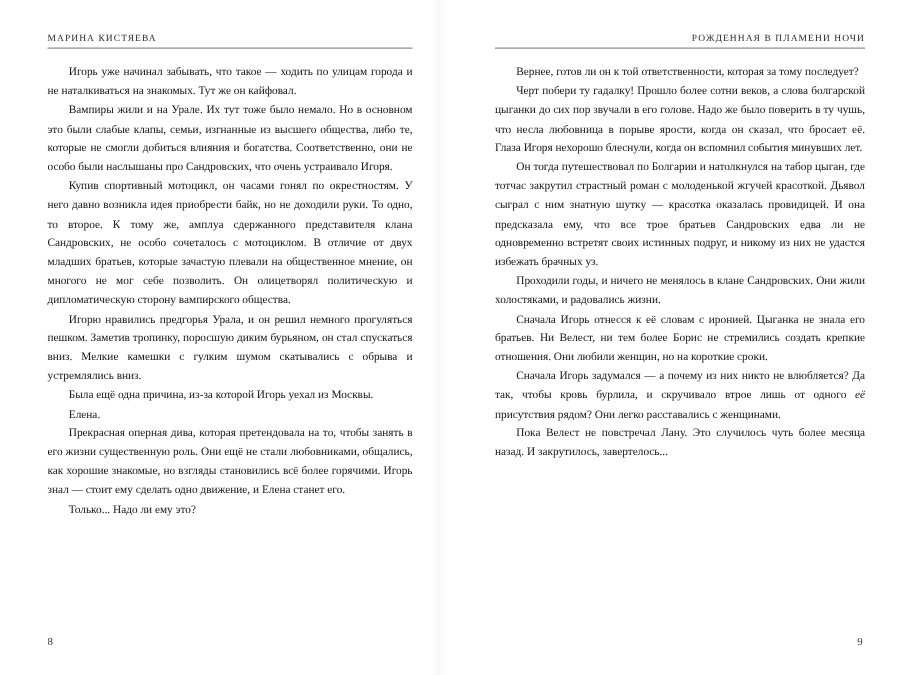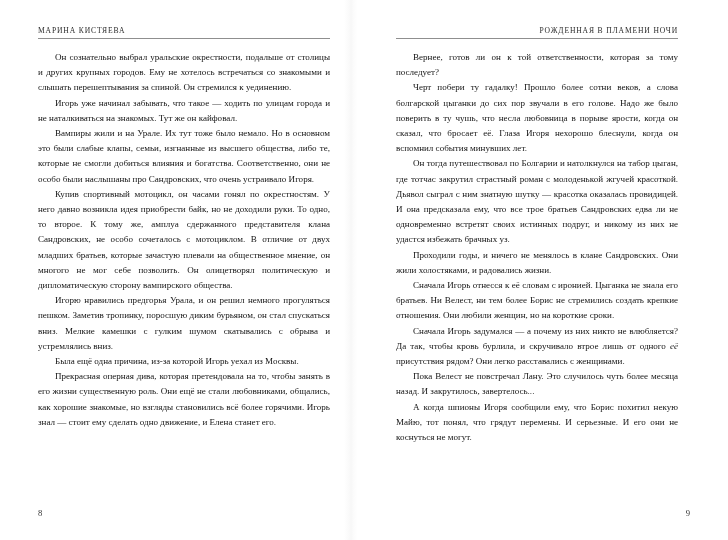--- a/index.html
+++ b/index.html
@@ -46,21 +46,21 @@
     padding: 0;
     background: #ffffff;
   }
 
   .page-inner {
     position: absolute;
     top: 26px;
     bottom: 22px;
   }
   .page-left .page-inner  { left: 38px;  right: 34px; }
-  .page-right .page-inner { left: 32px;  right: 50px; }
+  .page-right .page-inner { left: 32px;  right: 36px; }
 
   .runhead {
     font-size: 7.6px;
     letter-spacing: 0.85px;
     text-transform: uppercase;
     color: #2a2a2a;
     white-space: nowrap;
     font-family: "Liberation Serif", "DejaVu Serif", serif;
   }
   .page-left  .runhead { text-align: left; }
@@ -102,43 +102,43 @@
 
 <div class="spread">
 
   <div class="gutter"></div>
 
   <div class="page page-left">
     <div class="page-inner">
       <div class="runhead">МАРИНА КИСТЯЕВА</div>
       <div class="runrule"></div>
       <div class="body-text" id="left-body">
-          <p>Он сознательно выбрал уральские окрестности, подальше от столицы и других крупных городов. Ему не хотелось встречаться со знакомыми и слышать перешептывания за спиной. Он стремился к уединению.</p>
           <p>Игорь уже начинал забывать, что такое — ходить по улицам города и не наталкиваться на знакомых. Тут же он кайфовал.</p>
           <p>Вампиры жили и на Урале. Их тут тоже было немало. Но в основном это были слабые клапы, семьи, изгнанные из высшего общества, либо те, которые не смогли добиться влияния и богатства. Соответственно, они не особо были наслышаны про Сандровских, что очень устраивало Игоря.</p>
           <p>Купив спортивный мотоцикл, он часами гонял по окрестностям. У него давно возникла идея приобрести байк, но не доходили руки. То одно, то второе. К тому же, амплуа сдержанного представителя клана Сандровских, не особо сочеталось с мотоциклом. В отличие от двух младших братьев, которые зачастую плевали на общественное мнение, он многого не мог себе позволить. Он олицетворял политическую и дипломатическую сторону вампирского общества.</p>
           <p>Игорю нравились предгорья Урала, и он решил немного прогуляться пешком. Заметив тропинку, поросшую диким бурьяном, он стал спускаться вниз. Мелкие камешки с гулким шумом скатывались с обрыва и устремлялись вниз.</p>
           <p>Была ещё одна причина, из-за которой Игорь уехал из Москвы.</p>
+          <p>Елена.</p>
           <p>Прекрасная оперная дива, которая претендовала на то, чтобы занять в его жизни существенную роль. Они ещё не стали любовниками, общались, как хорошие знакомые, но взгляды становились всё более горячими. Игорь знал — стоит ему сделать одно движение, и Елена станет его.</p>
+          <p>Только... Надо ли ему это?</p>
         </div>
     </div>
     <div class="folio">8</div>
   </div>
 
   <div class="page page-right">
     <div class="page-inner">
       <div class="runhead">РОЖДЕННАЯ В ПЛАМЕНИ НОЧИ</div>
       <div class="runrule"></div>
       <div class="body-text" id="right-body">
           <p>Вернее, готов ли он к той ответственности, которая за тому последует?</p>
           <p>Черт побери ту гадалку! Прошло более сотни веков, а слова болгарской цыганки до сих пор звучали в его голове. Надо же было поверить в ту чушь, что несла любовница в порыве ярости, когда он сказал, что бросает её. Глаза Игоря нехорошо блеснули, когда он вспомнил события минувших лет.</p>
           <p>Он тогда путешествовал по Болгарии и натолкнулся на табор цыган, где тотчас закрутил страстный роман с молоденькой жгучей красоткой. Дьявол сыграл с ним знатную шутку — красотка оказалась провидицей. И она предсказала ему, что все трое братьев Сандровских едва ли не одновременно встретят своих истинных подруг, и никому из них не удастся избежать брачных уз.</p>
           <p>Проходили годы, и ничего не менялось в клане Сандровских. Они жили холостяками, и радовались жизни.</p>
           <p>Сначала Игорь отнесся к её словам с иронией. Цыганка не знала его братьев. Ни Велест, ни тем более Борис не стремились создать крепкие отношения. Они любили женщин, но на короткие сроки.</p>
           <p>Сначала Игорь задумался — а почему из них никто не влюбляется? Да так, чтобы кровь бурлила, и скручивало втрое лишь от одного <em>её</em> присутствия рядом? Они легко расставались с женщинами.</p>
           <p>Пока Велест не повстречал Лану. Это случилось чуть более месяца назад. И закрутилось, завертелось...</p>
-          <p>А когда шпионы Игоря сообщили ему, что Борис похитил некую Майю, тот понял, что грядут перемены. И серьезные. И его они не коснуться не могут.</p>
         </div>
     </div>
     <div class="folio">9</div>
   </div>
 
 </div>
 
 </body></html>

